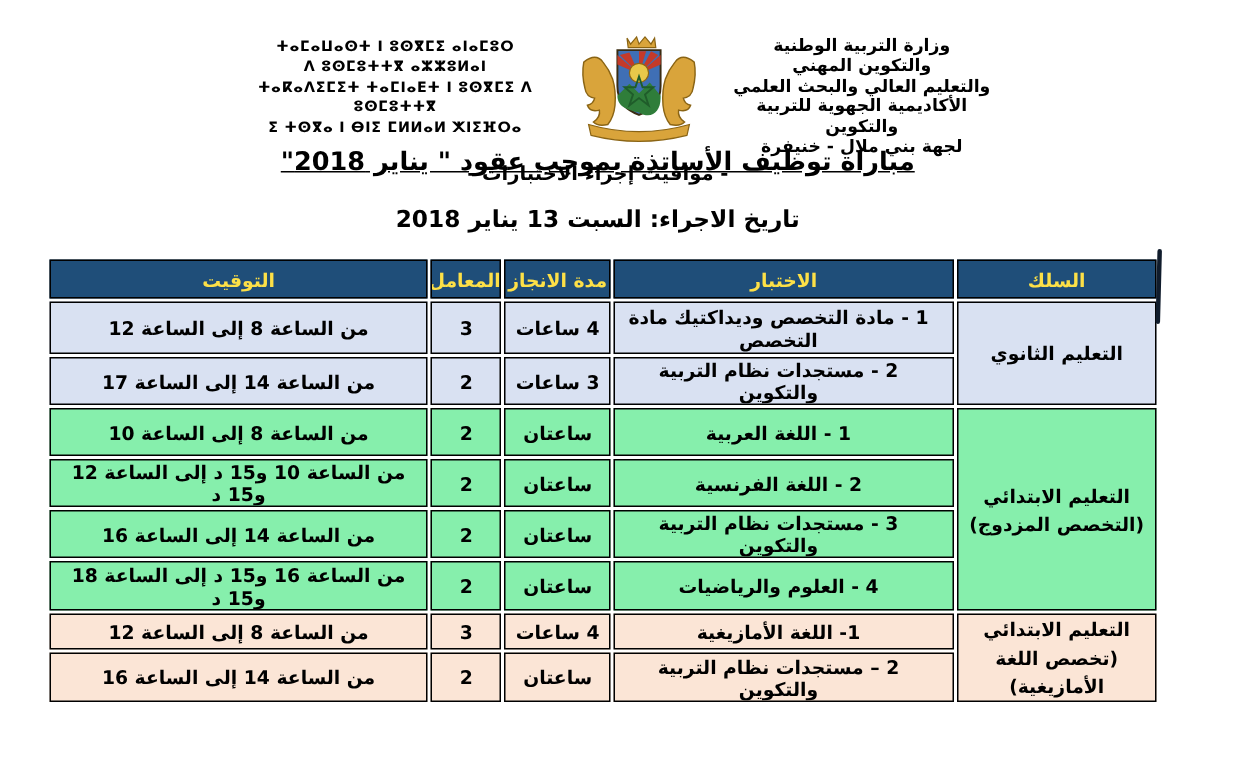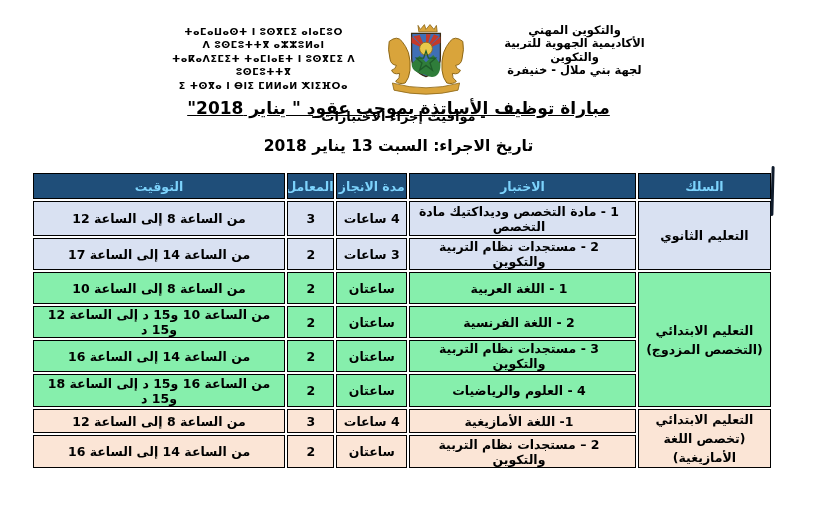--- a/index.html
+++ b/index.html
@@ -47,21 +47,21 @@
     border-collapse: separate; border-spacing: 2px;
     direction: rtl;
   }
   table.schedule td {
     border: 1.6px solid #000;
     font-weight: bold; font-size: 12.5px;
     text-align: center; vertical-align: middle;
     overflow: hidden;
   }
   thead td {
-    background: #1f4e79; color: #7dd3fc;
+    background: #1f4e79; color: #fde047;
     height: 26px; font-size: 13px;
   }
   td.exam { text-align: right; padding-right: 9px; padding-left: 2px; font-size: 12px; }
   td.time { font-size: 12.3px; }
   .sec1 td { background: #d9e1f2; }
   .sec2 td { background: #86efac; }
   .sec3 td { background: #fbe5d6; }
   td.cycle { font-size: 12.5px; line-height: 19px; }
   tr.r1 td { height: 35px; }
   tr.r2 td { height: 32px; }
@@ -112,21 +112,23 @@
 
         <path d="M42 52 l10 -10 l8 8 l9 -9 l9 11 v2 c0 12 -8 18 -18 12 c-8 -2 -18 -4 -18 -14 z" fill="#2f7d3a"></path>
 
         <path d="M60 36 l3 9 h9 l-7 6 l3 9 l-8 -6 l-8 6 l3 -9 l-7 -6 h9 z" fill="none" stroke="#1f5c2a" stroke-width="1.6"></path>
 
         <path d="M18 76 q42 12 84 0 l-2 9 q-40 10 -80 0 z" fill="#d9a43b" stroke="#8a6414" stroke-width="1"></path>
       </svg>
     </div>
 
     <div class="arabic-block">
+      <div>وزارة التربية الوطنية</div>
       <div>والتكوين المهني</div>
+      <div>والتعليم العالي والبحث العلمي</div>
       <div>الأكاديمية الجهوية للتربية والتكوين</div>
       <div>لجهة بني ملال - خنيفرة</div>
     </div>
   </div>
 
   <div class="title-main">مباراة توظيف الأساتذة بموجب عقود " يناير 2018"</div>
   <div class="title-sub">-  مواقيت إجراء الاختبارات  -</div>
   <div class="title-date">تاريخ الاجراء: السبت 13 يناير 2018</div>
 
   <table class="schedule">

